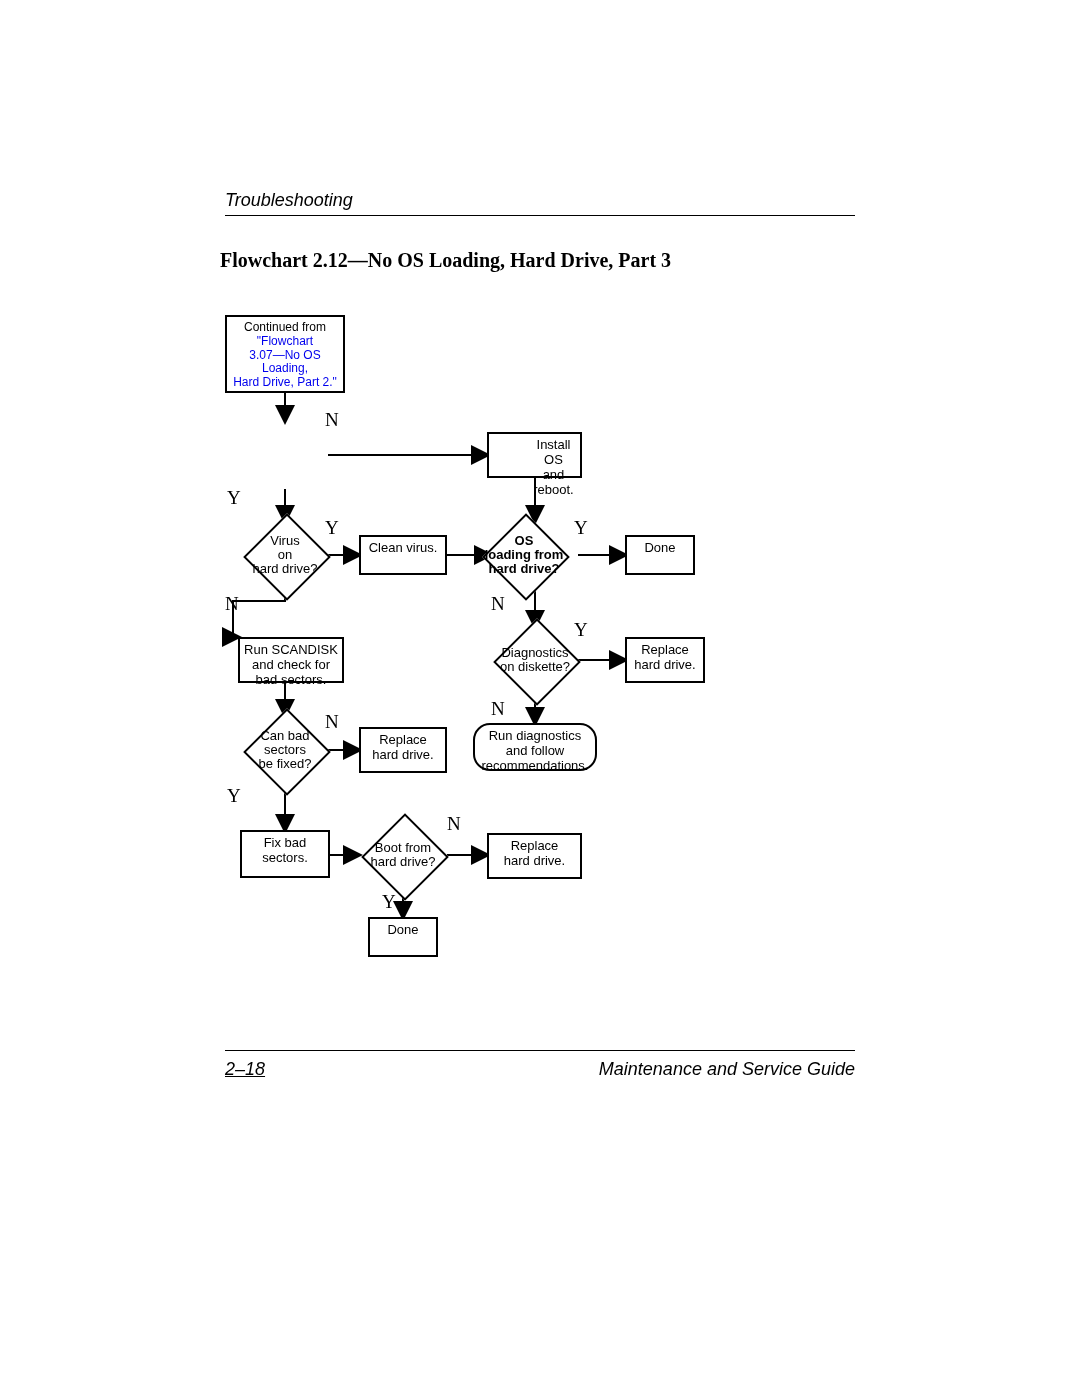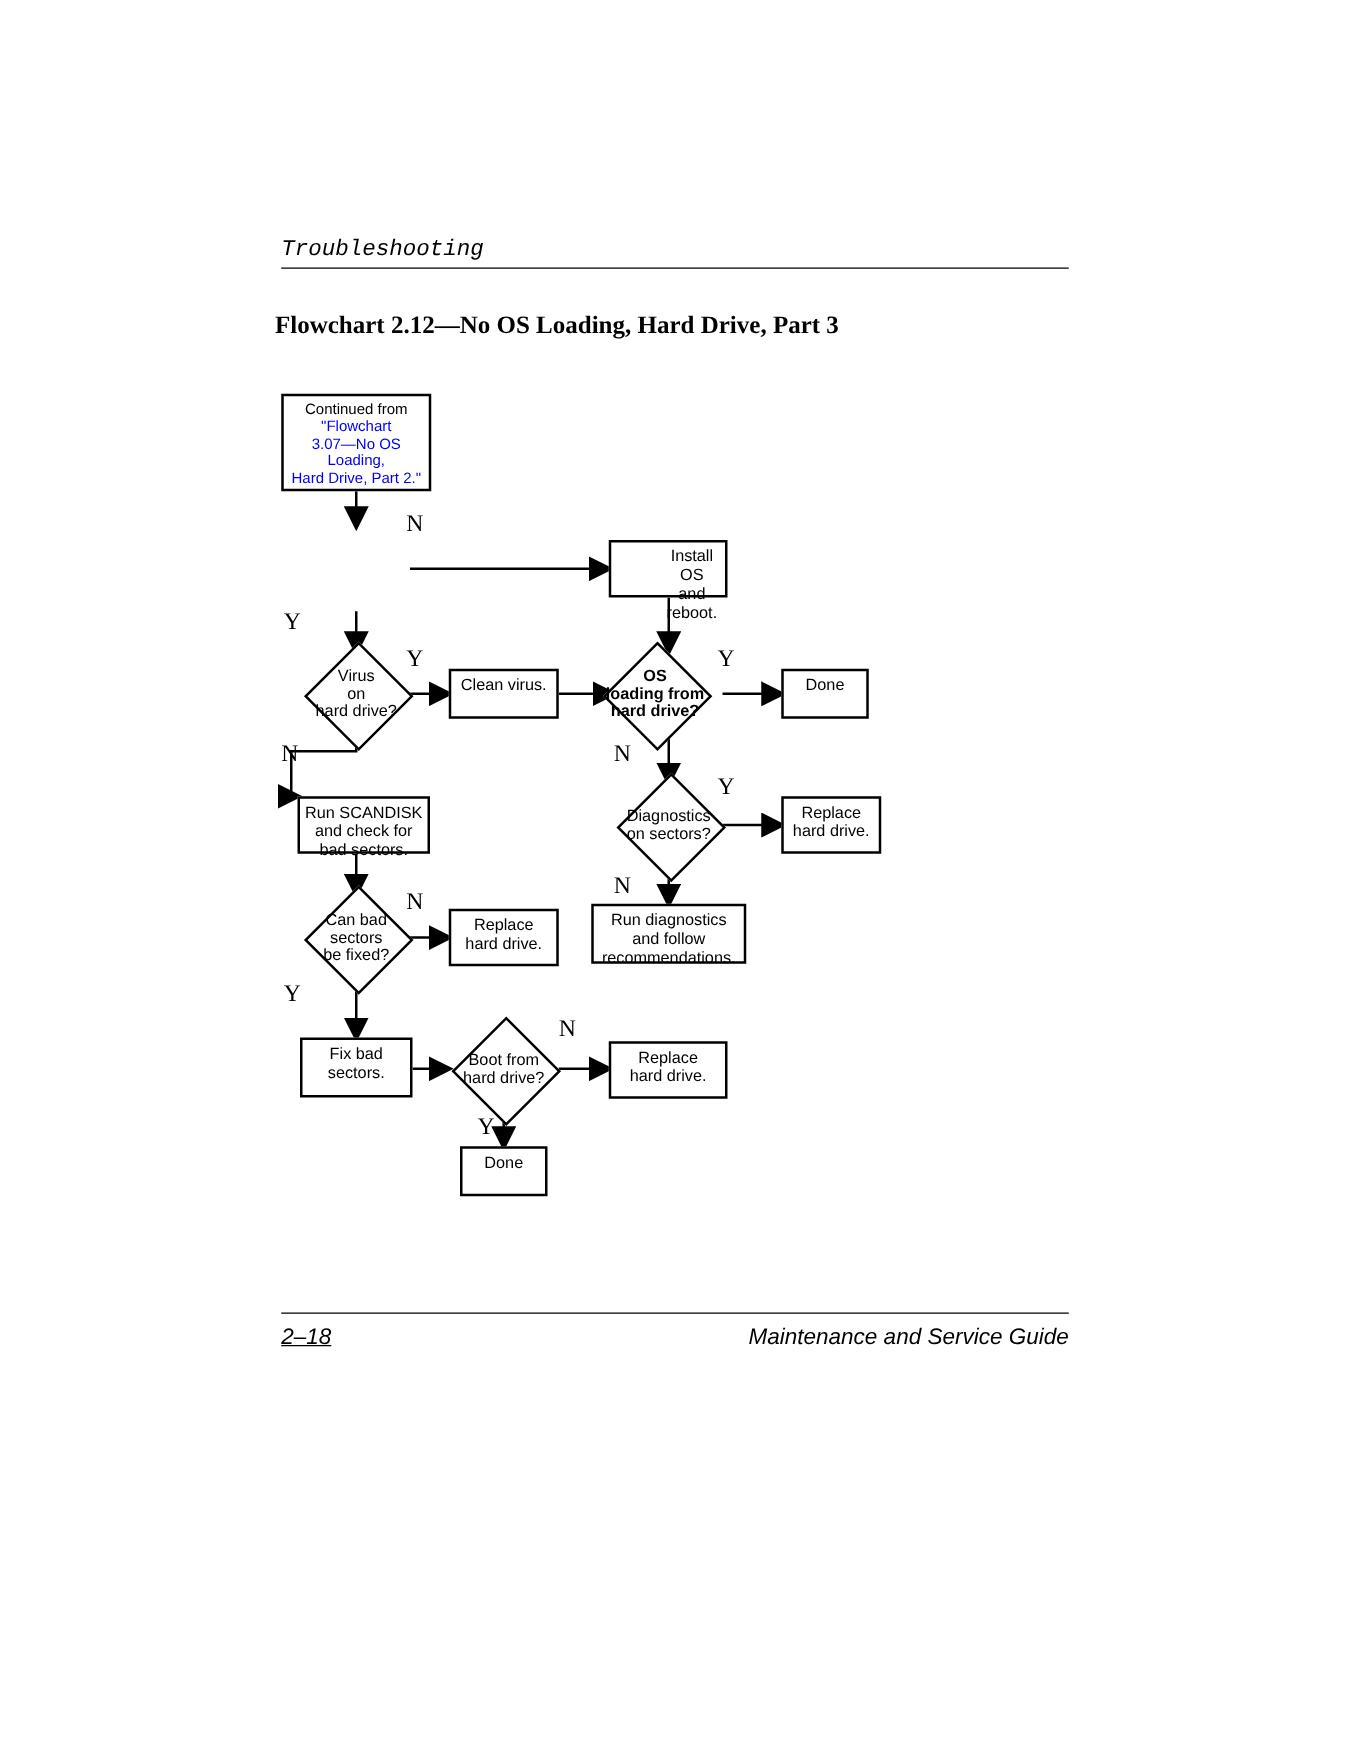--- a/index.html
+++ b/index.html
@@ -1,17 +1,17 @@
 <!DOCTYPE html>
 <html><head>
 <meta charset="utf-8">
 <style>
   html,body{margin:0;padding:0;background:#fff;font-family:Arial,Helvetica,sans-serif;}
   .page{width:1080px;height:1397px;position:relative;margin:0 auto;background:#fff;}
-  .header{position:absolute;left:225px;top:190px;right:225px;border-bottom:1px solid #000;padding-bottom:4px;font-style:italic;font-size:18px;font-family:Liberation Mono, monospace;}
+  .header{position:absolute;left:225px;top:190px;right:225px;border-bottom:1px solid #000;padding-bottom:4px;font-style:italic;font-size:18px;}
   .title{position:absolute;left:220px;top:248px;right:225px;font-weight:bold;font-size:20px;line-height:1.2;font-family:Liberation Serif, serif;}
   .footer{position:absolute;left:225px;right:225px;bottom:317px;border-top:1px solid #000;padding-top:8px;font-style:italic;font-size:18px;}
   .footer .pnum{float:left;text-decoration:underline;}
   .footer .guide{float:right;}
   .canvas{position:absolute;left:225px;top:315px;width:630px;height:690px;}
   
   .rect{position:absolute;border:2px solid #000;background:#fff;display:flex;justify-content:center;text-align:center;font-size:13px;line-height:1.15;padding:4px;box-sizing:border-box;}
   .diamond{position:absolute;}
   .diamond .shape{position:absolute;inset:0;border:2px solid #000;background:#fff;transform:rotate(45deg);}
   .diamond .dlabel{position:absolute;inset:0;display:flex;align-items:center;justify-content:center;text-align:center;font-size:13px;line-height:1.1;}
@@ -123,21 +123,21 @@
     <div class="rect" style="left:13px;top:322px;width:106px;height:46px;">
       <span style="white-space:pre-line">Run SCANDISK
 and check for
 bad sectors.</span>
     </div>
 
     <div class="diamond" style="left:267px;top:302px;width:86px;height:86px;">
       <div class="shape" style="left:14px;top:14px;width:58px;height:58px;"></div>
       <div class="dlabel">
           <span style="white-space:pre-line">Diagnostics
-on sectors?</span>
+on diskette?</span>
         </div>
     </div>
 
     <div class="rect" style="left:400px;top:322px;width:80px;height:46px;">
       <span style="white-space:pre-line">Replace
 hard drive.</span>
     </div>
 
     <div class="diamond" style="left:17px;top:392px;width:86px;height:86px;">
       <div class="shape" style="left:14px;top:14px;width:58px;height:58px;"></div>
@@ -146,21 +146,21 @@
 sectors
 be fixed?</span>
         </div>
     </div>
 
     <div class="rect" style="left:134px;top:412px;width:88px;height:46px;">
       <span style="white-space:pre-line">Replace
 hard drive.</span>
     </div>
 
-    <div class="rect" style="left:248px;top:408px;width:124px;height:48px;">
+    <div class="rect" style="left:248px;top:408px;width:124px;height:48px;border-radius:17px;">
       <span style="white-space:pre-line">Run diagnostics
 and follow
 recommendations.</span>
     </div>
 
     <div class="rect" style="left:15px;top:515px;width:90px;height:48px;">
       <span style="white-space:pre-line">Fix bad
 sectors.</span>
     </div>
 

